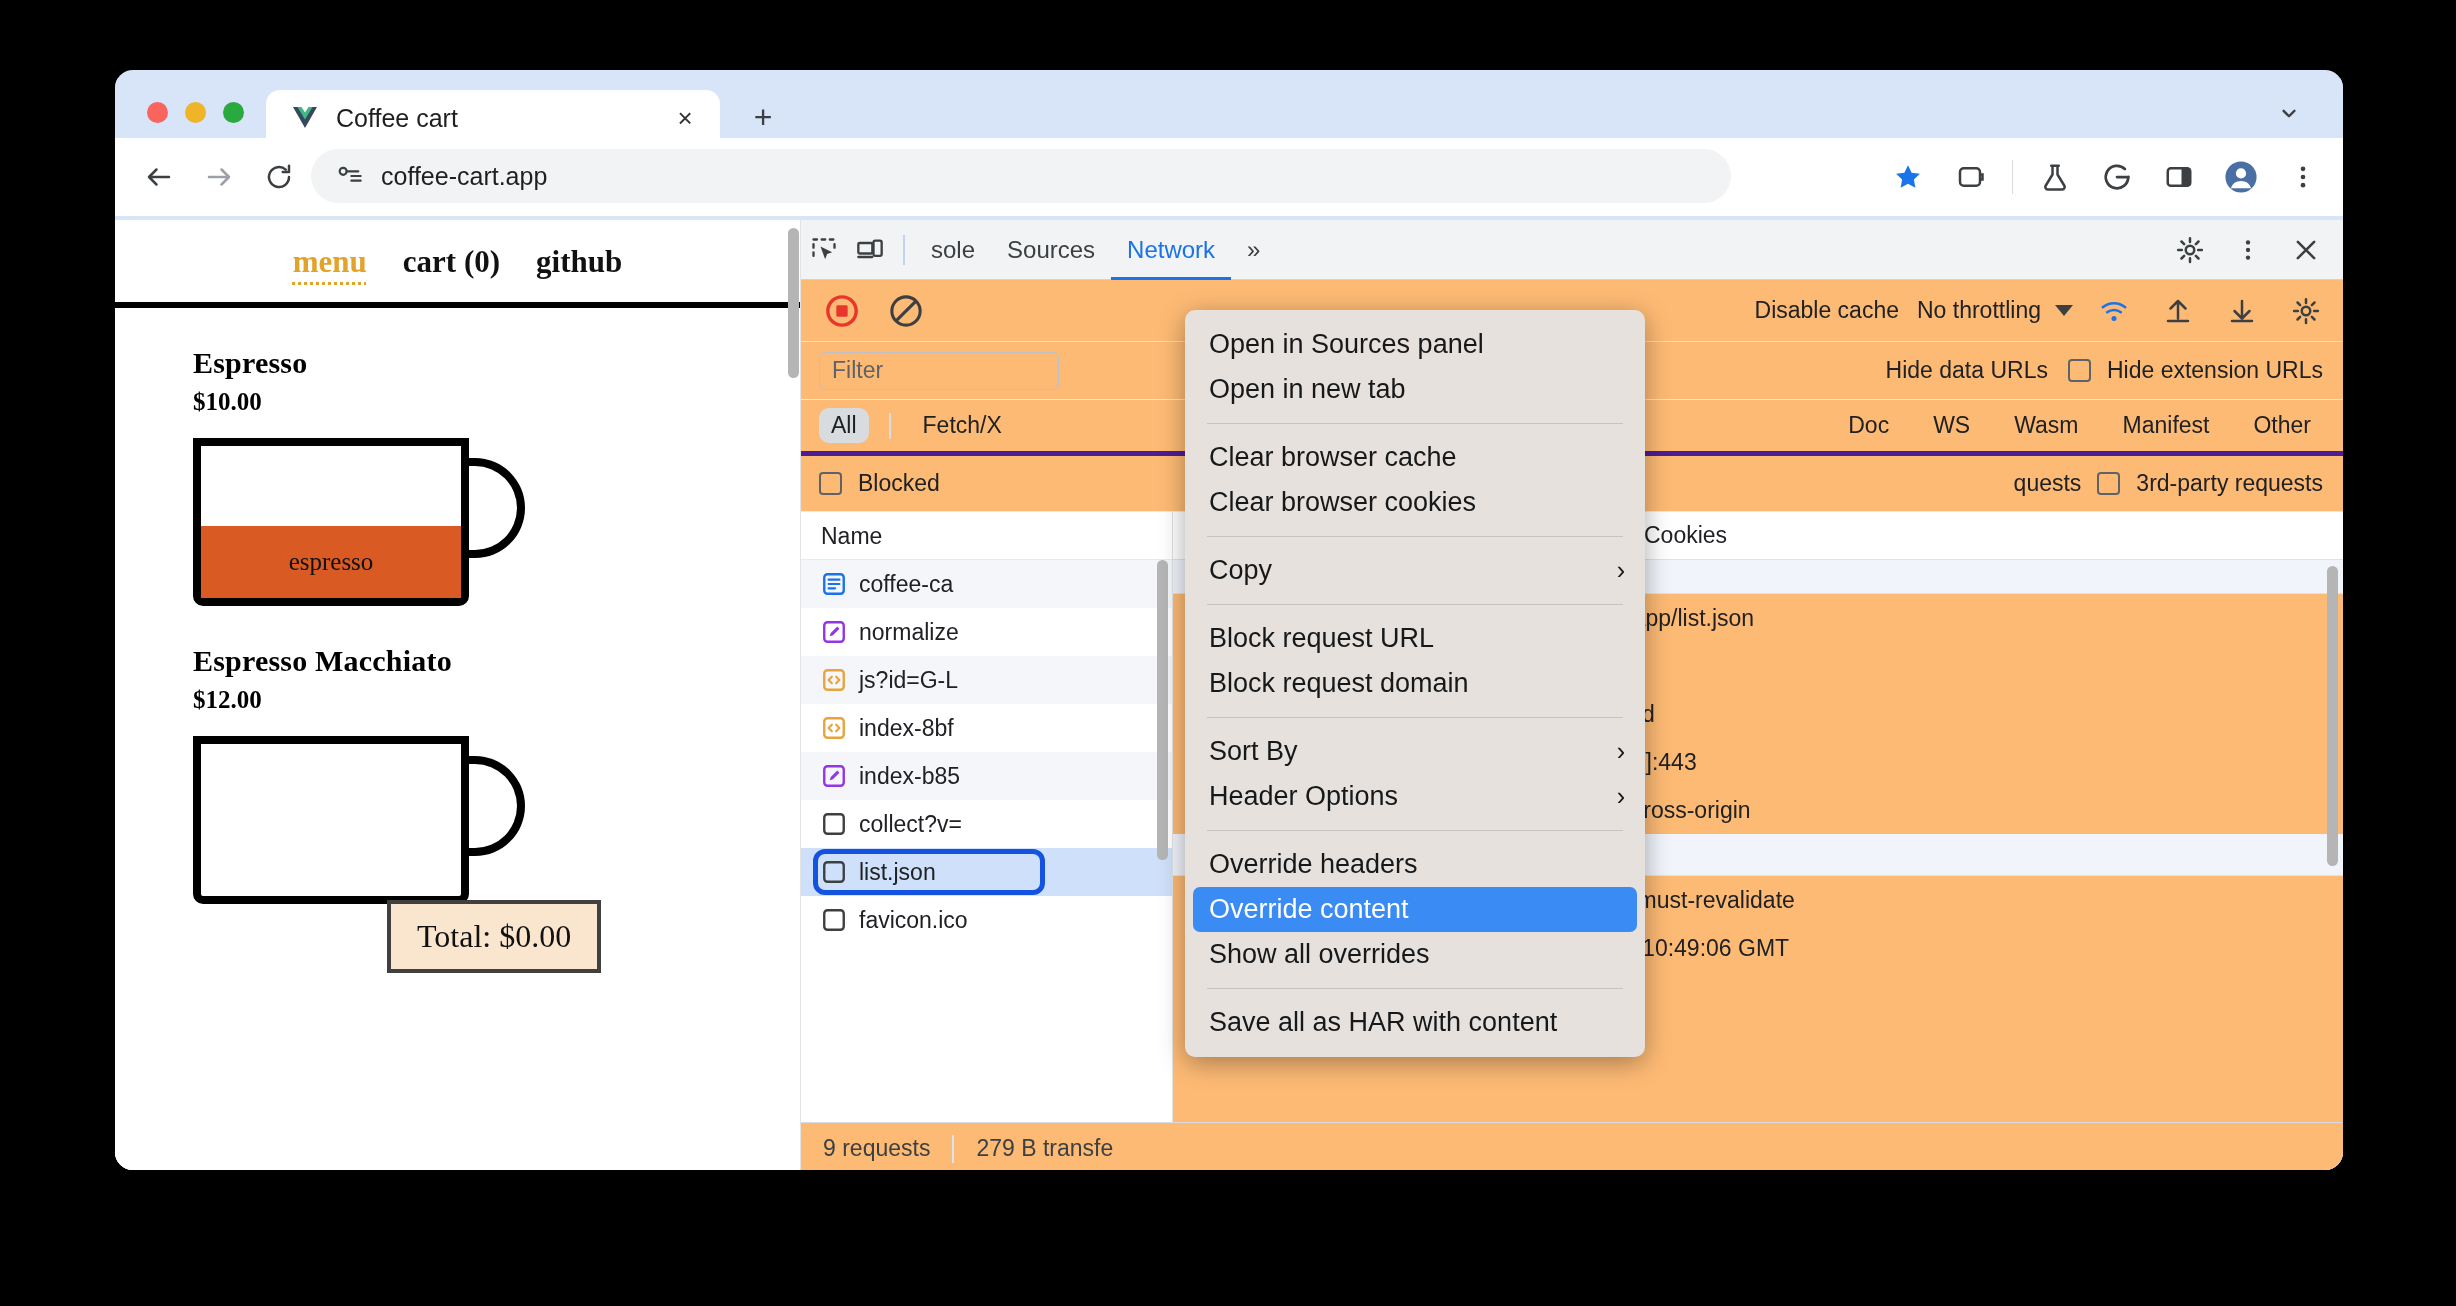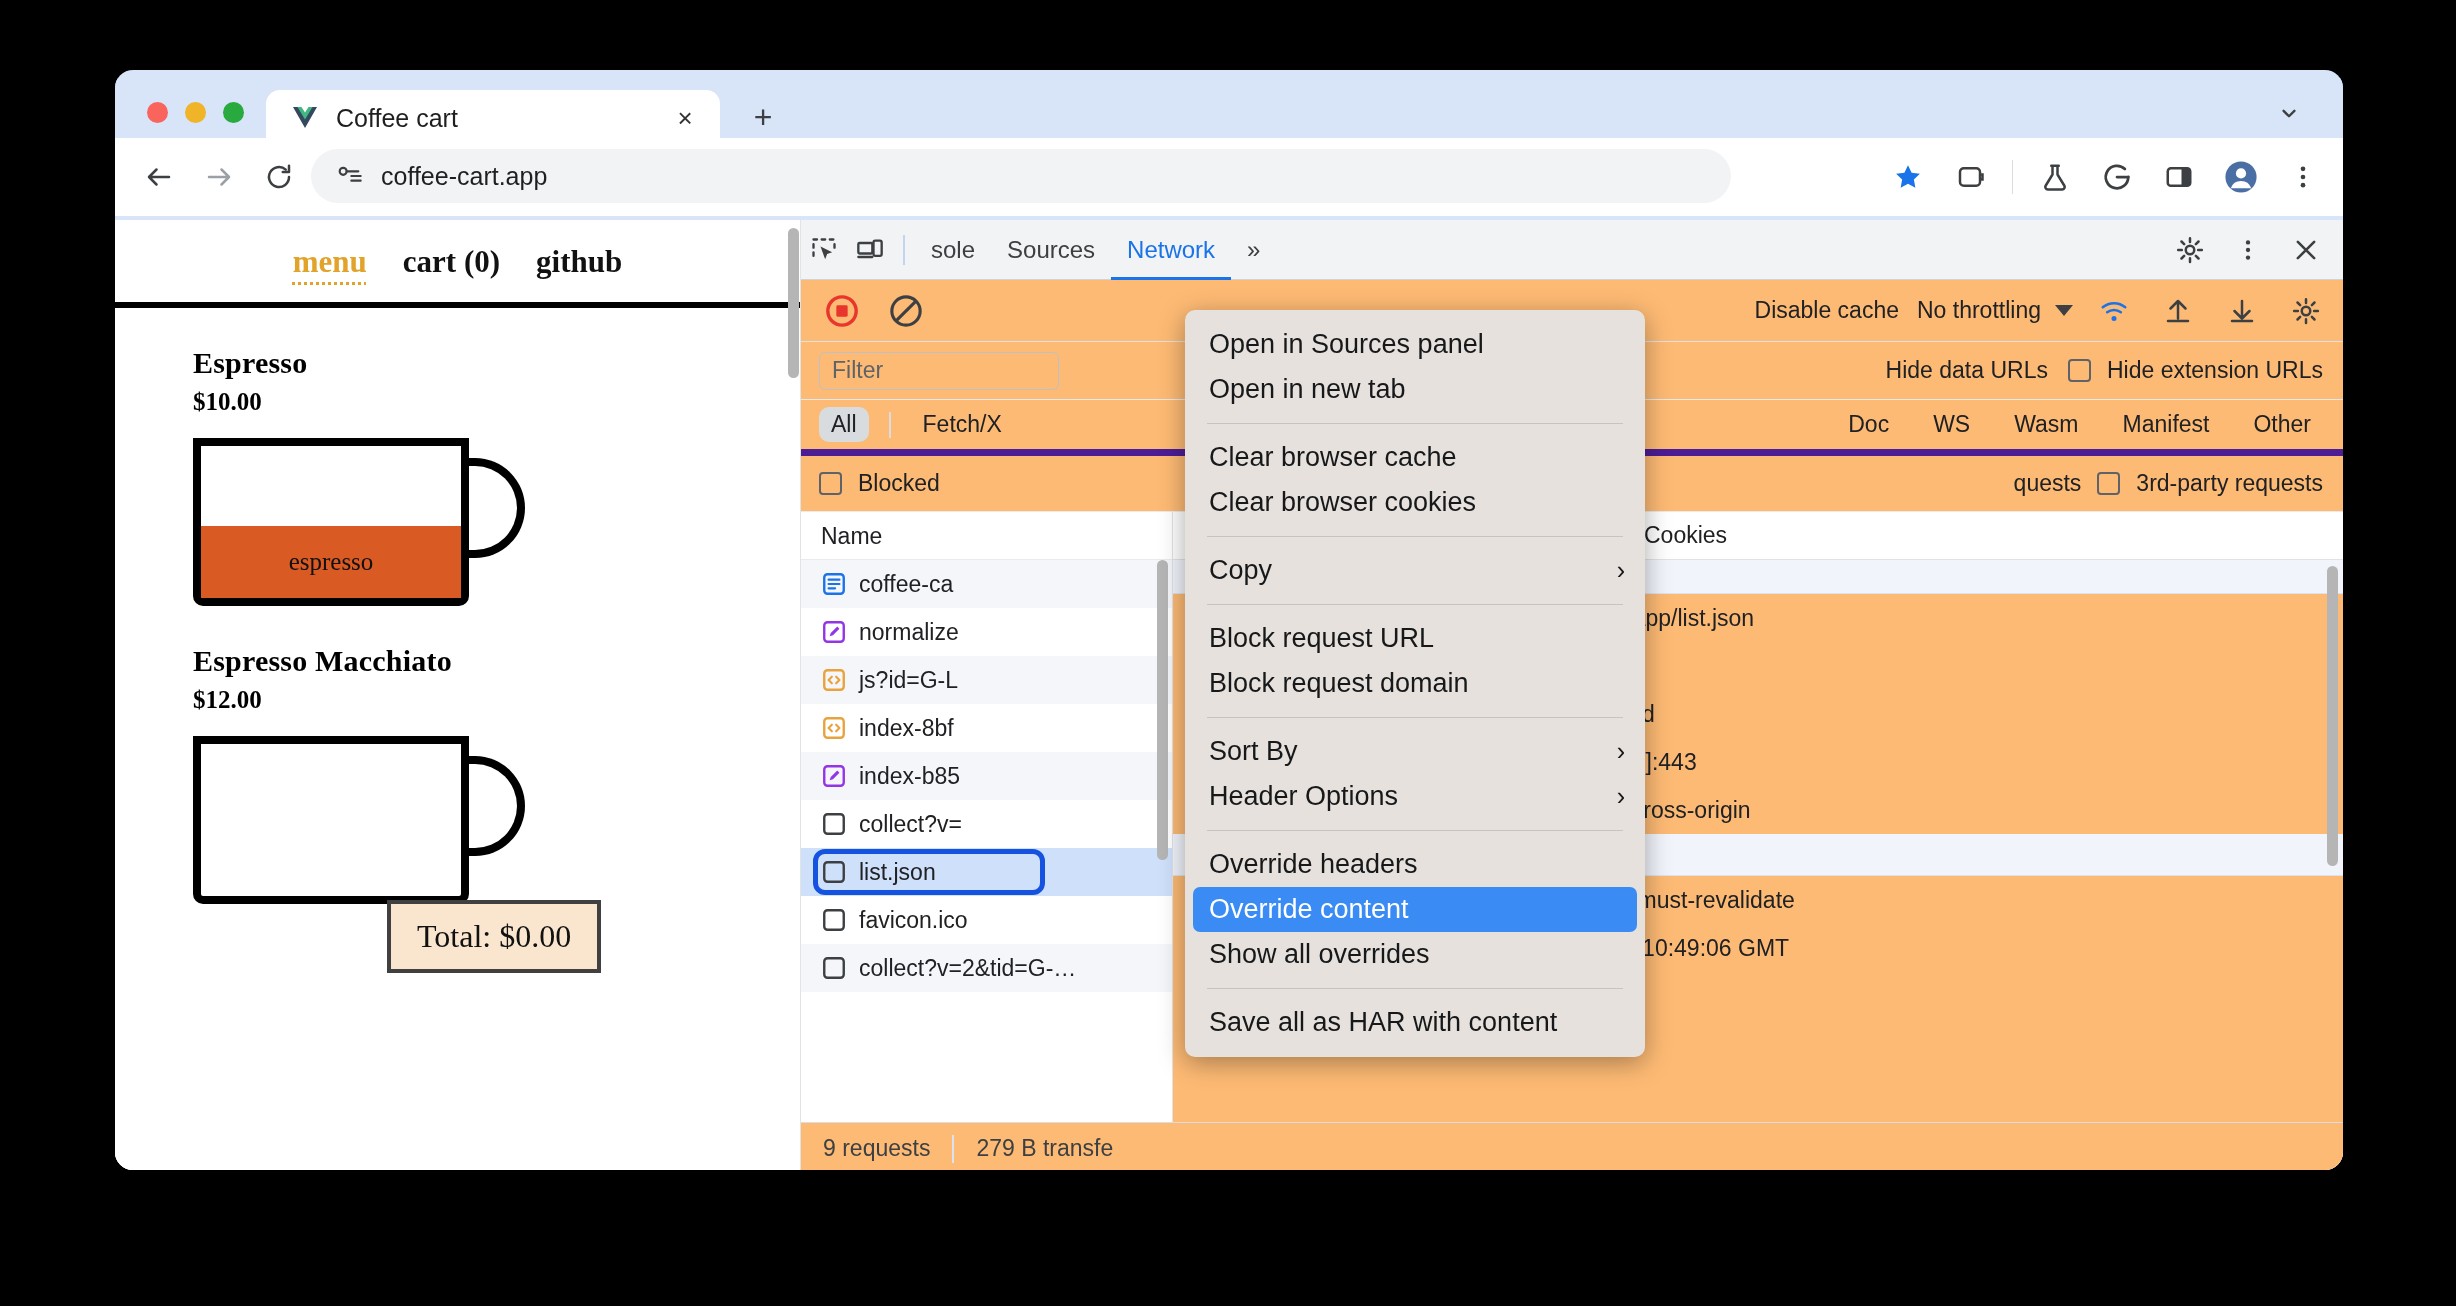--- a/index.html
+++ b/index.html
@@ -212,21 +212,21 @@
     height: 58px; display: flex; align-items: center; gap: 16px; padding-left: 18px;
     border-bottom: 1px solid #e8eaed;
   }
   #filter-input {
     width: 240px; height: 38px; border: 1px solid #bdc1c6; border-radius: 6px;
     display: flex; align-items: center; padding-left: 12px;
     color: #5f6368; font-size: 23px;
   }
   #dt-typebar {
     height: 56px; display: flex; align-items: center; gap: 20px; padding-left: 18px;
-    border-bottom: 7px solid #4c1d95; font-size: 23px;
+    border-bottom: 5px solid #4c1d95; font-size: 23px;
   }
   .type-chip { padding: 4px 12px; border-radius: 10px; white-space: nowrap; }
   .type-chip.active { background: #d9dcdf; }
   .type-sep { width: 2px; height: 26px; background: #dadce0; }
   #dt-optbar {
     height: 56px; display: flex; align-items: center; gap: 16px; padding-left: 18px;
     border-bottom: 1px solid #e8eaed; font-size: 23px;
   }
 
   #dt-body { flex: 1; display: flex; min-height: 0; position: relative; }
@@ -647,28 +647,20 @@
 
           <div class="req-row">
             <span class="ricon">
               <svg viewBox="0 0 24 24" width="26" height="26">
                   <rect x="3" y="3" width="18" height="18" rx="3" fill="none" stroke="#3c4043" stroke-width="2.2"></rect>
                 </svg>
             </span>
             <span>favicon.ico</span>
           </div>
 
-          <div class="req-row">
-            <span class="ricon">
-              <svg viewBox="0 0 24 24" width="26" height="26">
-                  <rect x="3" y="3" width="18" height="18" rx="3" fill="none" stroke="#3c4043" stroke-width="2.2"></rect>
-                </svg>
-            </span>
-            <span>collect?v=2&amp;tid=G-…</span>
-          </div>
 
           <div id="req-scroll">
             <div class="thumb"></div>
           </div>
         </div>
 
         <div id="details">
           <div id="det-tabs">
             <span>Preview</span>
             <span>Response</span>

